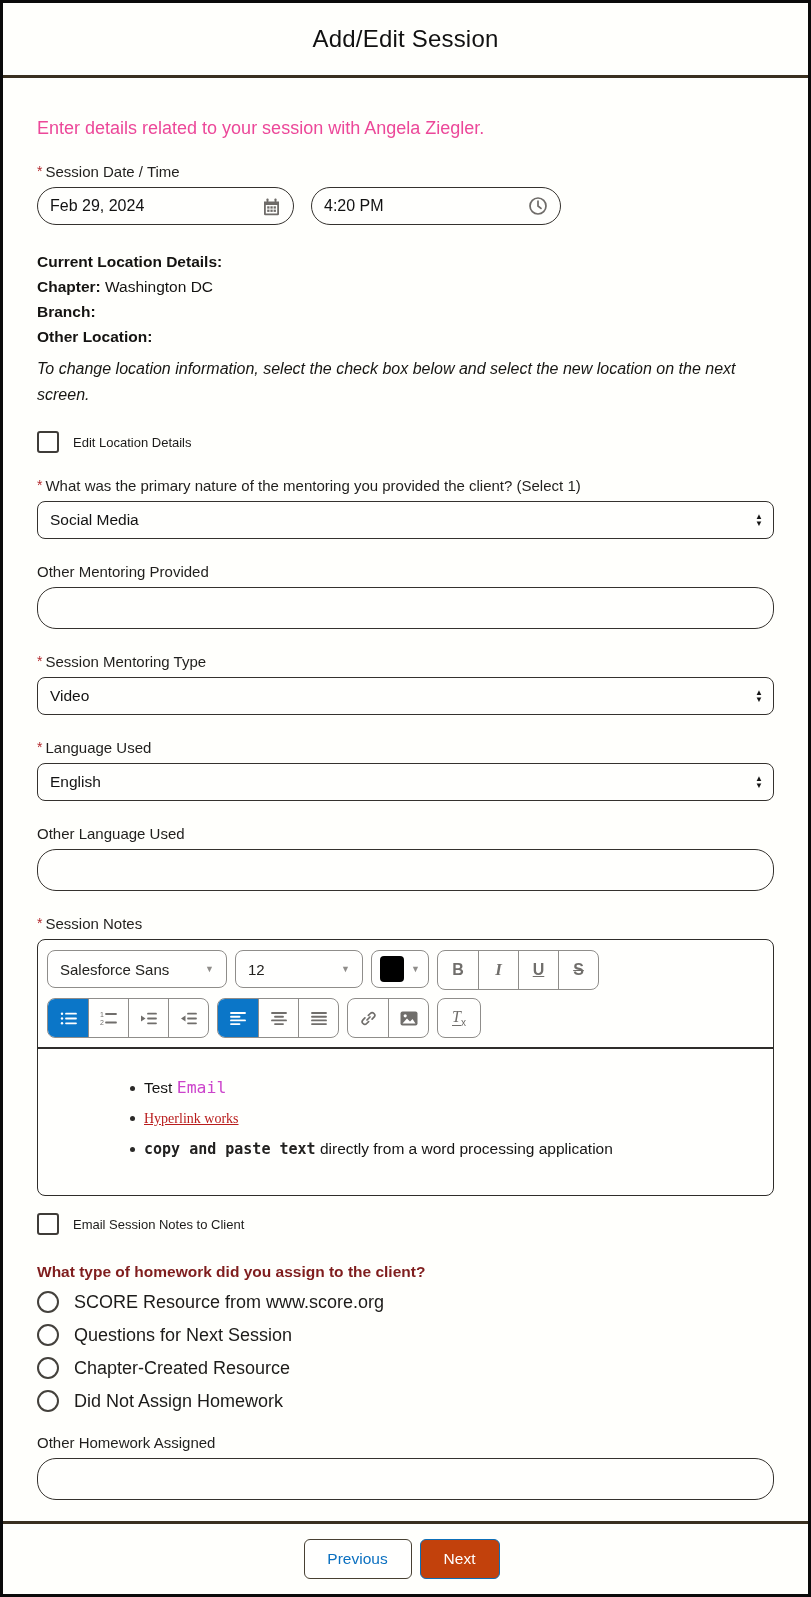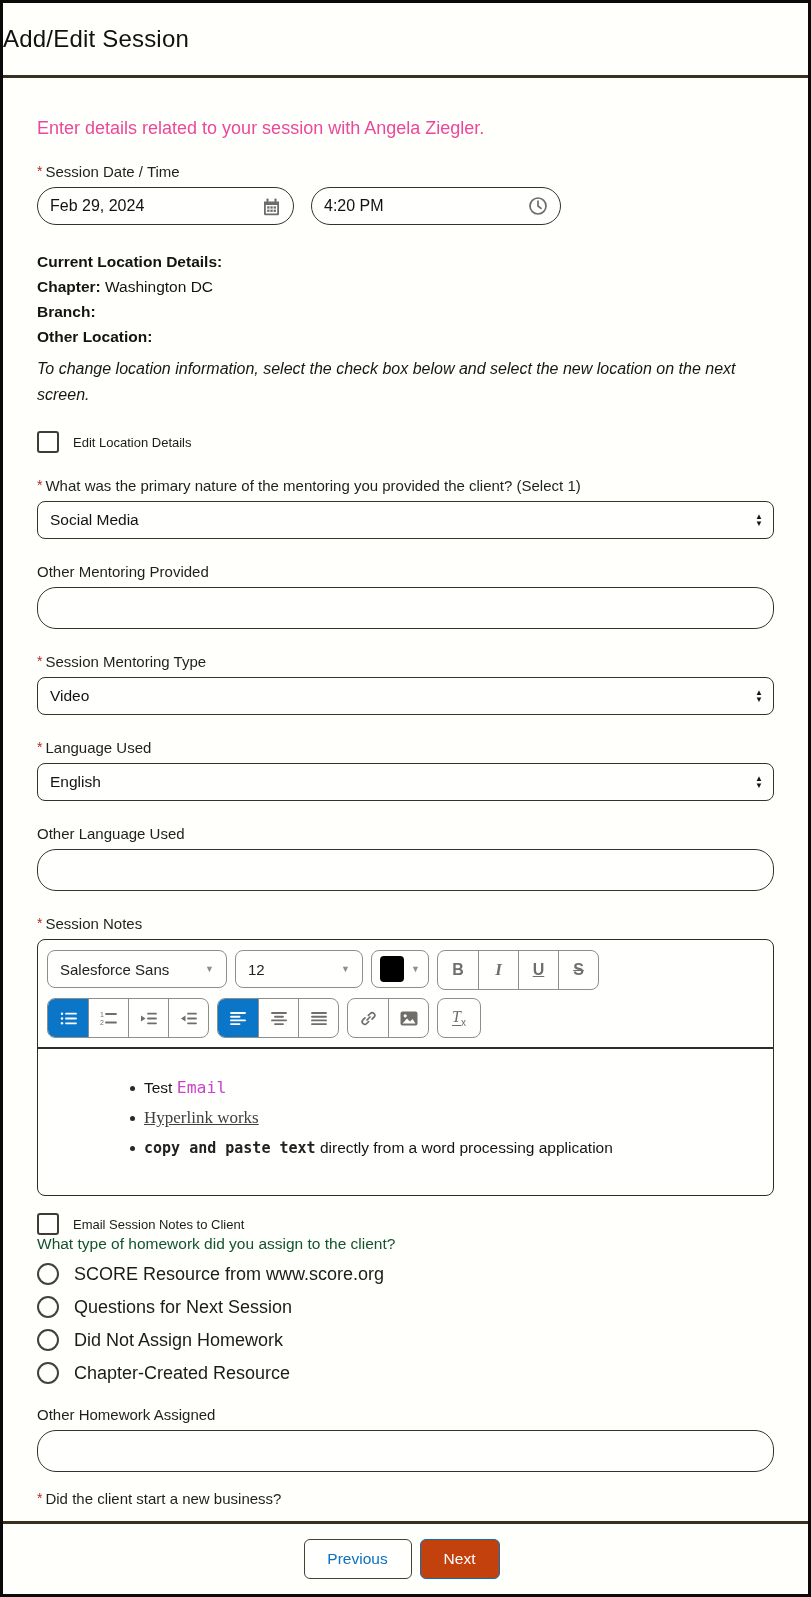--- a/index.html
+++ b/index.html
@@ -8,21 +8,21 @@
     font-family: "Liberation Sans", sans-serif;
     background: #fffffc;
     border: 3px solid #0a0a0a;
     display: flex;
     flex-direction: column;
     color: #1b1a18;
   }
   
   .dialog-header {
     height: 75px;
-    display: flex; align-items: center; 
+    display: flex; align-items: center; justify-content: center;
     border-bottom: 3px solid #3a3020;
     background: #fffffc;
   }
   .dialog-title { font-size: 24px; font-weight: 500; color: #111; letter-spacing: .2px; }
 
   
   .content { flex: 1; overflow: hidden; padding: 0 34px; }
   .intro { margin-top: 40px; font-size: 18px; color: #ec4899; }
 
   .field-label { margin-top: 24px; font-size: 15px; color: #201f1d; display: flex; align-items: baseline; gap: 3px; }
@@ -112,25 +112,25 @@
 
   
   .editor-body { min-height: 146px; padding: 24px 16px 18px 16px; cursor: text; }
   .editor-body ul { margin: 0; padding-left: 76px; list-style: none; }
   .editor-body li { font-size: 15.5px; line-height: 30px; color: #161514; position: relative; padding-left: 14px; }
   .editor-body li::before {
     content: ""; position: absolute; left: 0; top: 13px;
     width: 5px; height: 5px; border-radius: 50%; background: #2b2a28;
   }
   .t-mono-magenta { font-family: "DejaVu Sans Mono", monospace; color: #cc44cc; font-size: 16.5px; }
-  .t-link { font-family: "Liberation Serif", serif; color: #404040; text-decoration: underline; font-size: 17px; cursor: pointer; }
+  .t-link { font-family: "Liberation Serif", serif; color: #b91c1c; text-decoration: underline; font-size: 14px; cursor: pointer; }
   .t-mono { font-family: "DejaVu Sans Mono", monospace; color: #222120; font-weight: 600; font-size: 15px; }
 
   
-  .hw-question { font-size: 15.5px; font-weight: 400; color: #14532d; }
+  .hw-question { margin-top: 28px; font-size: 15.5px; font-weight: 700; color: #7f1d1d; }
   .radio-row { display: flex; align-items: center; gap: 15px; margin-top: 9px; height: 24px; }
   .radio {
     width: 22px; height: 22px; border: 2px solid #44413c; border-radius: 50%;
     background: #fffffe; flex: 0 0 auto; cursor: pointer;
   }
   .radio-label { font-size: 18px; color: #1c1b19; cursor: pointer; }
 
   
   .dialog-footer {
     height: 73px; border-top: 3px solid #3a3020; background: #fffffc;
@@ -418,25 +418,25 @@
   <div class="radio-row">
     <span class="radio"></span>
     <span class="radio-label">SCORE Resource from www.score.org</span>
   </div>
   <div class="radio-row">
     <span class="radio"></span>
     <span class="radio-label">Questions for Next Session</span>
   </div>
   <div class="radio-row">
     <span class="radio"></span>
-    <span class="radio-label">Did Not Assign Homework</span>
+    <span class="radio-label">Chapter-Created Resource</span>
   </div>
   <div class="radio-row">
     <span class="radio"></span>
-    <span class="radio-label">Chapter-Created Resource</span>
+    <span class="radio-label">Did Not Assign Homework</span>
   </div>
 
   <div class="field-label" style="margin-top:21px;">
     <span>Other Homework Assigned</span>
   </div>
   <div class="text-box tall-input">
     <input value="" style="">
   </div>
 
   <div class="field-label" style="margin-top:18px;">

